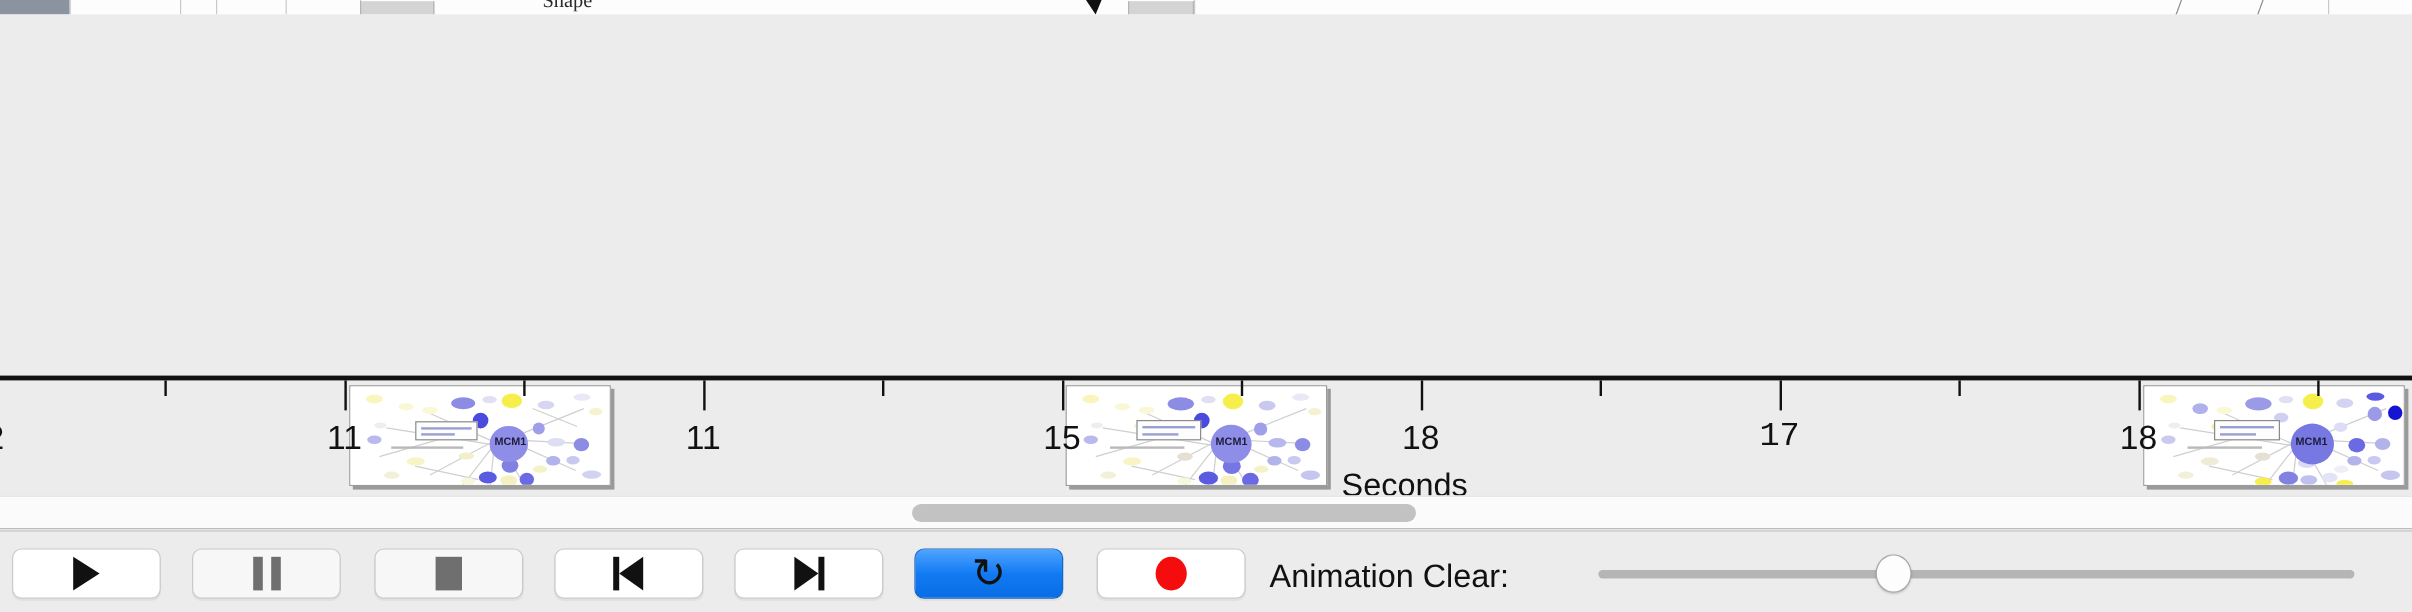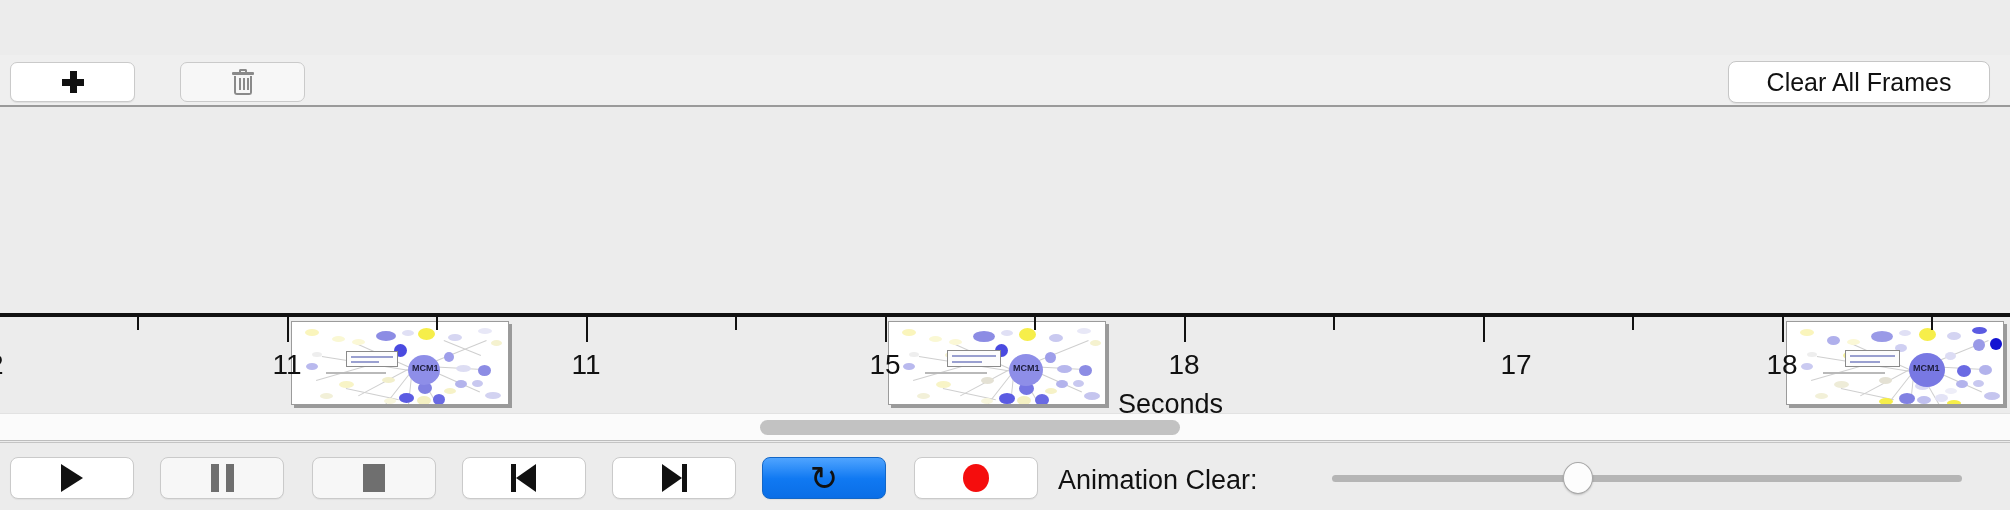--- a/index.html
+++ b/index.html
@@ -213,39 +213,38 @@
     border-radius: 50%; background: #fdfdfd; border: 1px solid #a7a7a7;
     transform: translateX(-50%);
     box-shadow: 0 1px 2px rgba(0,0,0,.18);
   }
 </style>
 </head>
 <body>
 
 <div id="app">
 
-
-
-  <div class="toolbar">
-    <div class="tbtn enabled" style="left:10px;width:125px;">
-      <span class="plus-glyph"></span>
-    </div>
-    <div class="tbtn disabled" style="left:180px;width:125px;">
-      <span class="trash-glyph">
-        <span class="hdl"></span>
-          <span class="lid"></span>
-        <span class="can">
-            <i></i>
-            <i></i>
-            <i></i>
-          </span>
-      </span>
-    </div>
-    <div class="clear-btn" style="left:1728px;width:262px;">Clear All Frames</div>
+  <div class="bg-strip">
+    <div class="blk" style="left:0;width:58px;"></div>
+    <div class="seam" style="left:58px;"></div>
+    <div class="seam" style="left:150px;"></div>
+    <div class="seam" style="left:180px;"></div>
+    <div class="seam" style="left:238px;"></div>
+    <div class="seam" style="left:300px;"></div>
+    <div class="greybox" style="left:300px;width:62px;"></div>
+    <div class="txt" style="left:452px;">Shape</div>
+    <div class="wedge" style="left:905px;"></div>
+    <div class="greybox" style="left:940px;width:55px;"></div>
+    <div class="seam" style="left:995px;"></div>
+    <div class="slash" style="left:1810px;"></div>
+    <div class="slash" style="left:1878px;"></div>
+    <div class="seam" style="left:1940px;"></div>
   </div>
+
+
 
   <div class="timeline">
 
     <div class="frame" style="left:291px;top:212px;width:218px;height:84px;">
       <div class="net">
         <div class="edge" style="left:62px;top:20px;width:70px;transform:rotate(24deg);"></div>
         <div class="edge" style="left:30px;top:34px;width:100px;transform:rotate(9deg);"></div>
         <div class="edge" style="left:135px;top:42px;width:64px;transform:rotate(-22deg);"></div>
         <div class="edge" style="left:135px;top:44px;width:60px;transform:rotate(3deg);"></div>
         <div class="edge" style="left:135px;top:46px;width:58px;transform:rotate(24deg);"></div>
@@ -413,21 +412,21 @@
       <div class="tick major" style="left:885px;"></div>
       <div class="tick major" style="left:1184px;"></div>
       <div class="tick major" style="left:1483px;"></div>
       <div class="tick major" style="left:1782px;"></div>
 
       <div class="tick-label" style="left:-12px;top:36px;">12</div>
       <div class="tick-label" style="left:287px;top:36px;">11</div>
       <div class="tick-label" style="left:586px;top:36px;">11</div>
       <div class="tick-label" style="left:885px;top:36px;">15</div>
       <div class="tick-label" style="left:1184px;top:36px;">18</div>
-      <div class="tick-label" style="left:1516px;top:36px;">17</div>
+      <div class="tick-label" style="left:1483px;top:36px;font-family:Liberation Mono, monospace;">17</div>
       <div class="tick-label" style="left:1782px;top:36px;text-align:right;">18</div>
 
       <div class="axis-caption" style="left:1118px;top:76px;">Seconds</div>
     </div>
   </div>
 
   <div class="hscroll">
     <div class="thumb" style="left:760px;width:420px;"></div>
   </div>
 

